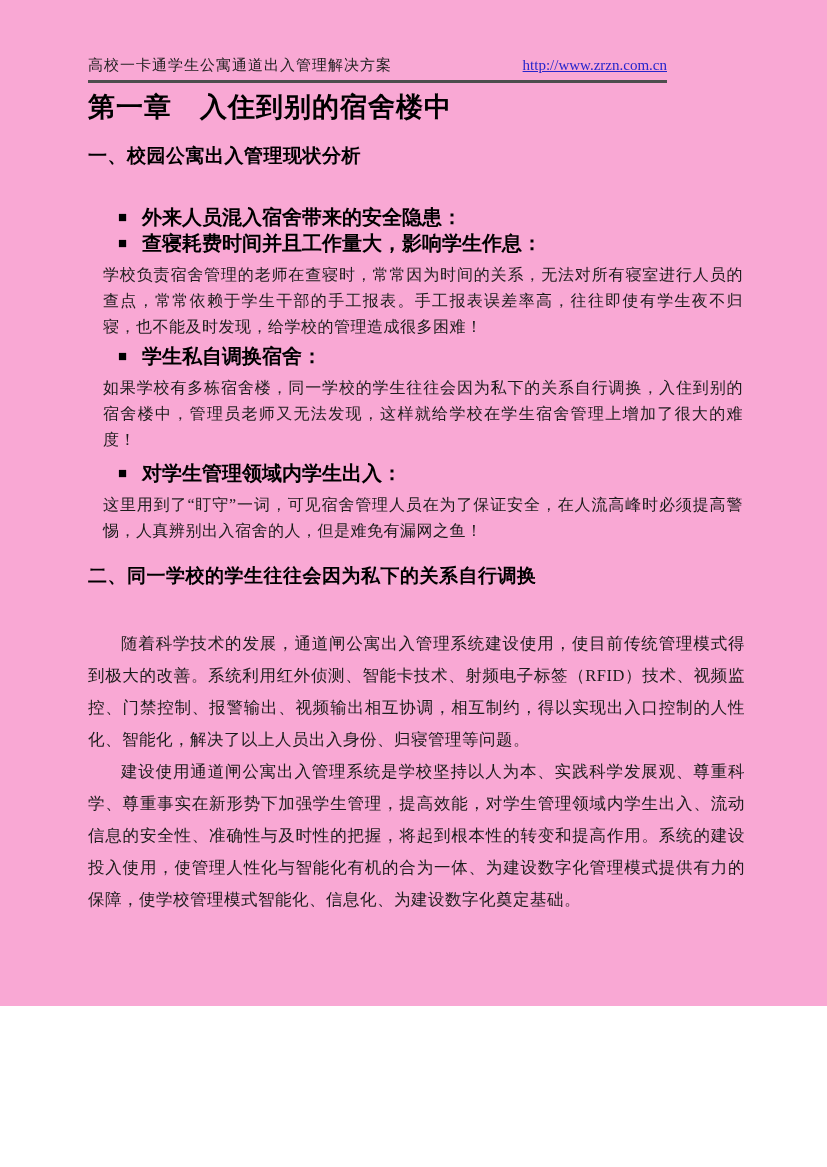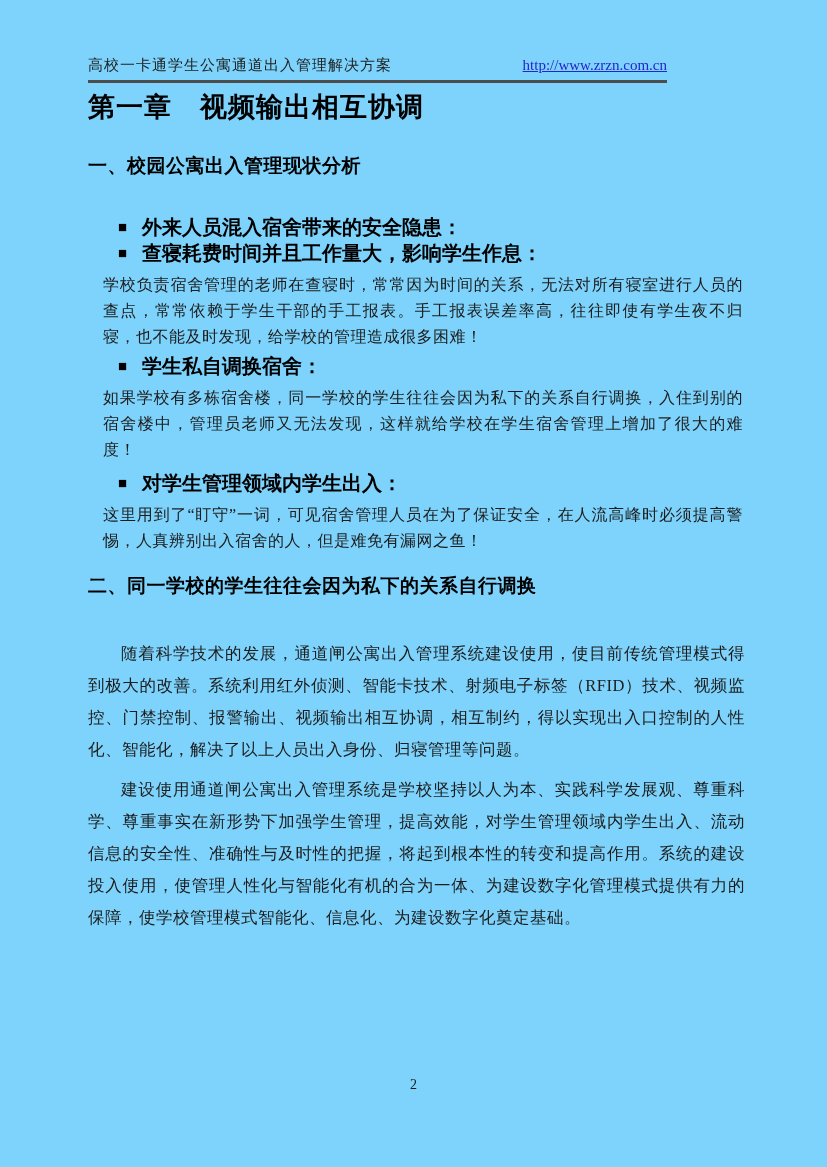--- a/index.html
+++ b/index.html
@@ -1,21 +1,21 @@
 <!DOCTYPE html>
 <html><head>
 <meta charset="utf-8">
 <style>
   * { margin: 0; padding: 0; box-sizing: border-box; }
   html, body { background: #ffffff; }
   .page {
     position: relative;
     width: 827px;
-    height: 1167px;
-    background: #7dd3fc;
+    height: 1006px;
+    background: #f9a8d4;
     font-family: "Liberation Serif", "DejaVu Serif", serif;
     color: #1c1c1c;
     overflow: hidden;
   }
   
   .header {
     display: flex;
     justify-content: space-between;
     align-items: flex-end;
     width: 579px;
@@ -39,21 +39,21 @@
     font-family: "Liberation Sans", "DejaVu Sans", sans-serif;
     font-weight: bold;
     font-size: 27px;
     line-height: 34px;
     color: #000000;
     letter-spacing: 1px;
   }
   
   .content { margin: 0 82px 0 88px; }
   .section-heading {
-    margin-top: 30px;
+    margin-top: 20px;
     font-family: "Liberation Sans", "DejaVu Sans", sans-serif;
     font-weight: bold;
     font-size: 19px;
     line-height: 24px;
     color: #000000;
     letter-spacing: 0.5px;
   }
   .section-heading.second { margin-top: 20px; }
   .bullet-heading {
     display: flex;
@@ -78,21 +78,21 @@
     margin-top: 6px;
     padding-left: 15px;
     padding-right: 2px;
     font-size: 16px;
     line-height: 26px;
     text-align: justify;
     letter-spacing: 0.5px;
     color: #1c1c1c;
   }
   .body-para {
-    margin-top: 8px;
+    margin-top: 0;
     font-size: 16.5px;
     line-height: 32px;
     text-align: justify;
     text-indent: 2em;
     letter-spacing: 0.5px;
     color: #1c1c1c;
   }
   .body-para.first { margin-top: 40px; }
   
   .page-number {
@@ -108,21 +108,21 @@
 </head>
 <body>
 
 <div class="page">
 
   <div class="header">
     <span class="header-title">高校一卡通学生公寓通道出入管理解决方案</span>
     <a class="header-url" href="#" style="color:#2525cc">http://www.zrzn.com.cn</a>
   </div>
 
-  <h1 class="chapter-title">第一章　视频输出相互协调</h1>
+  <h1 class="chapter-title">第一章　入住到别的宿舍楼中</h1>
 
   <div class="content">
 
     <h2 class="section-heading">一、校园公寓出入管理现状分析</h2>
 
     <div class="bullet-heading bh-1">
       <span class="square">■</span>
       <span>外来人员混入宿舍带来的安全隐患：</span>
     </div>
 

